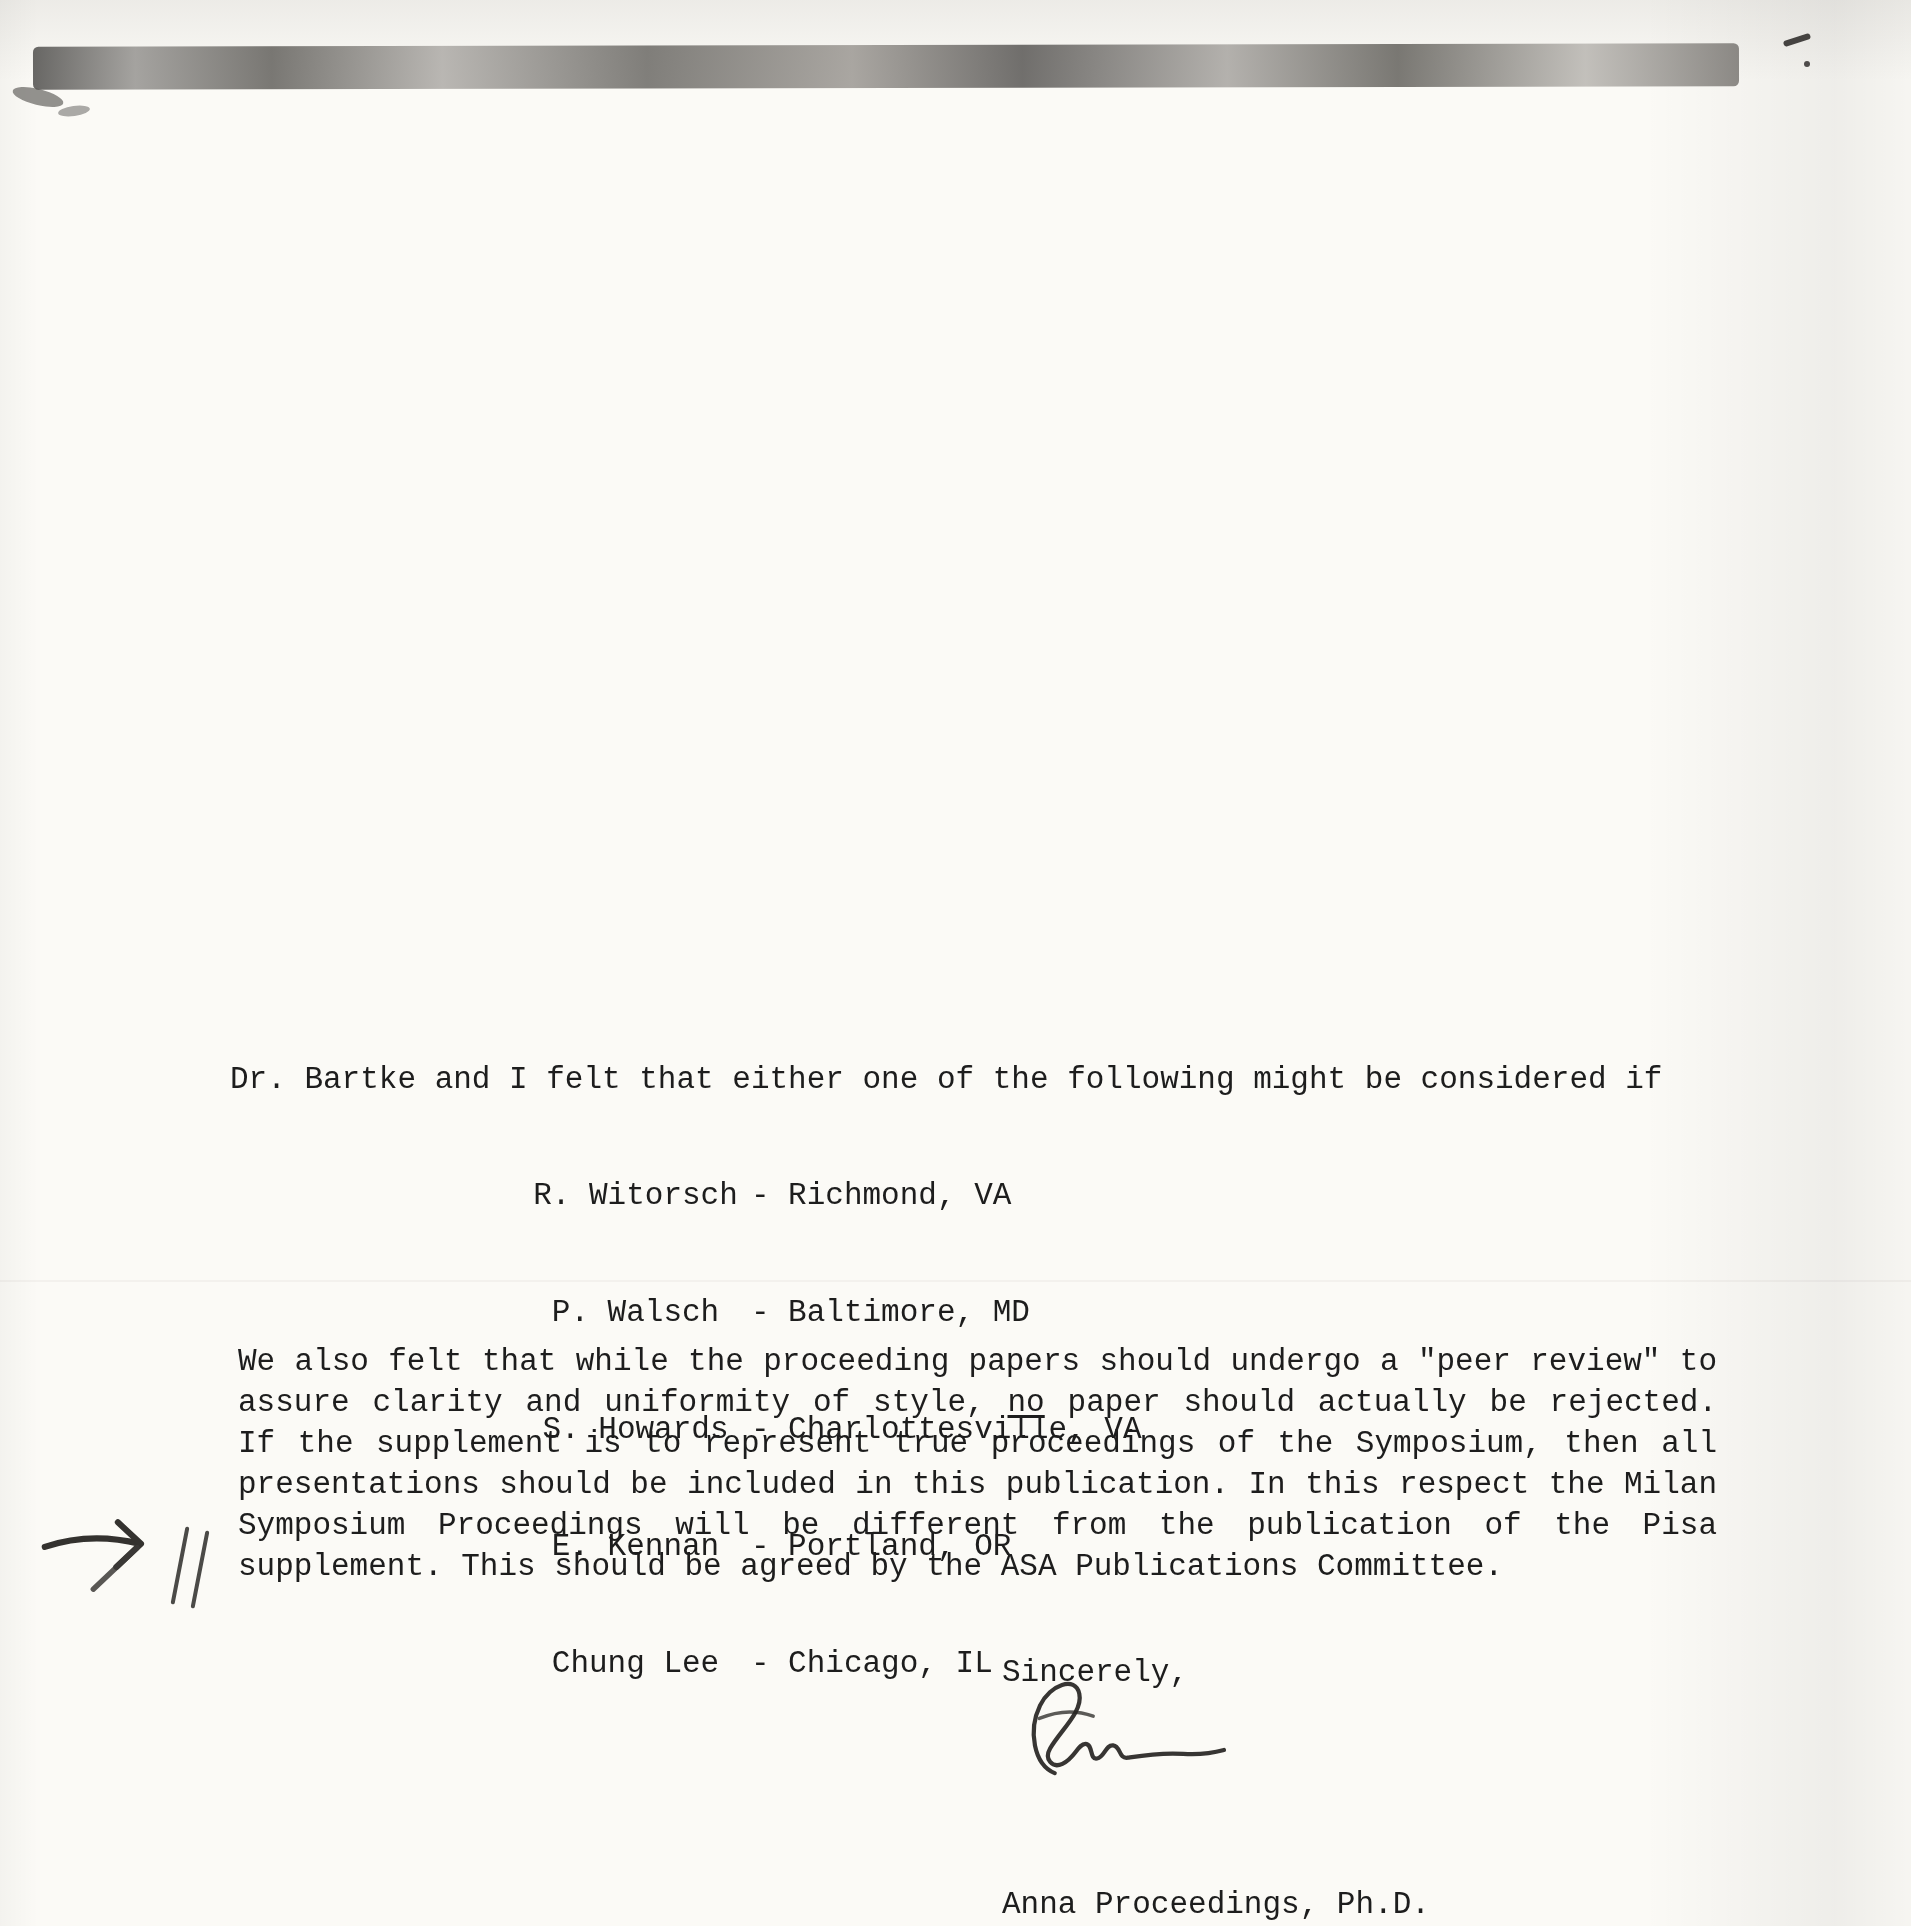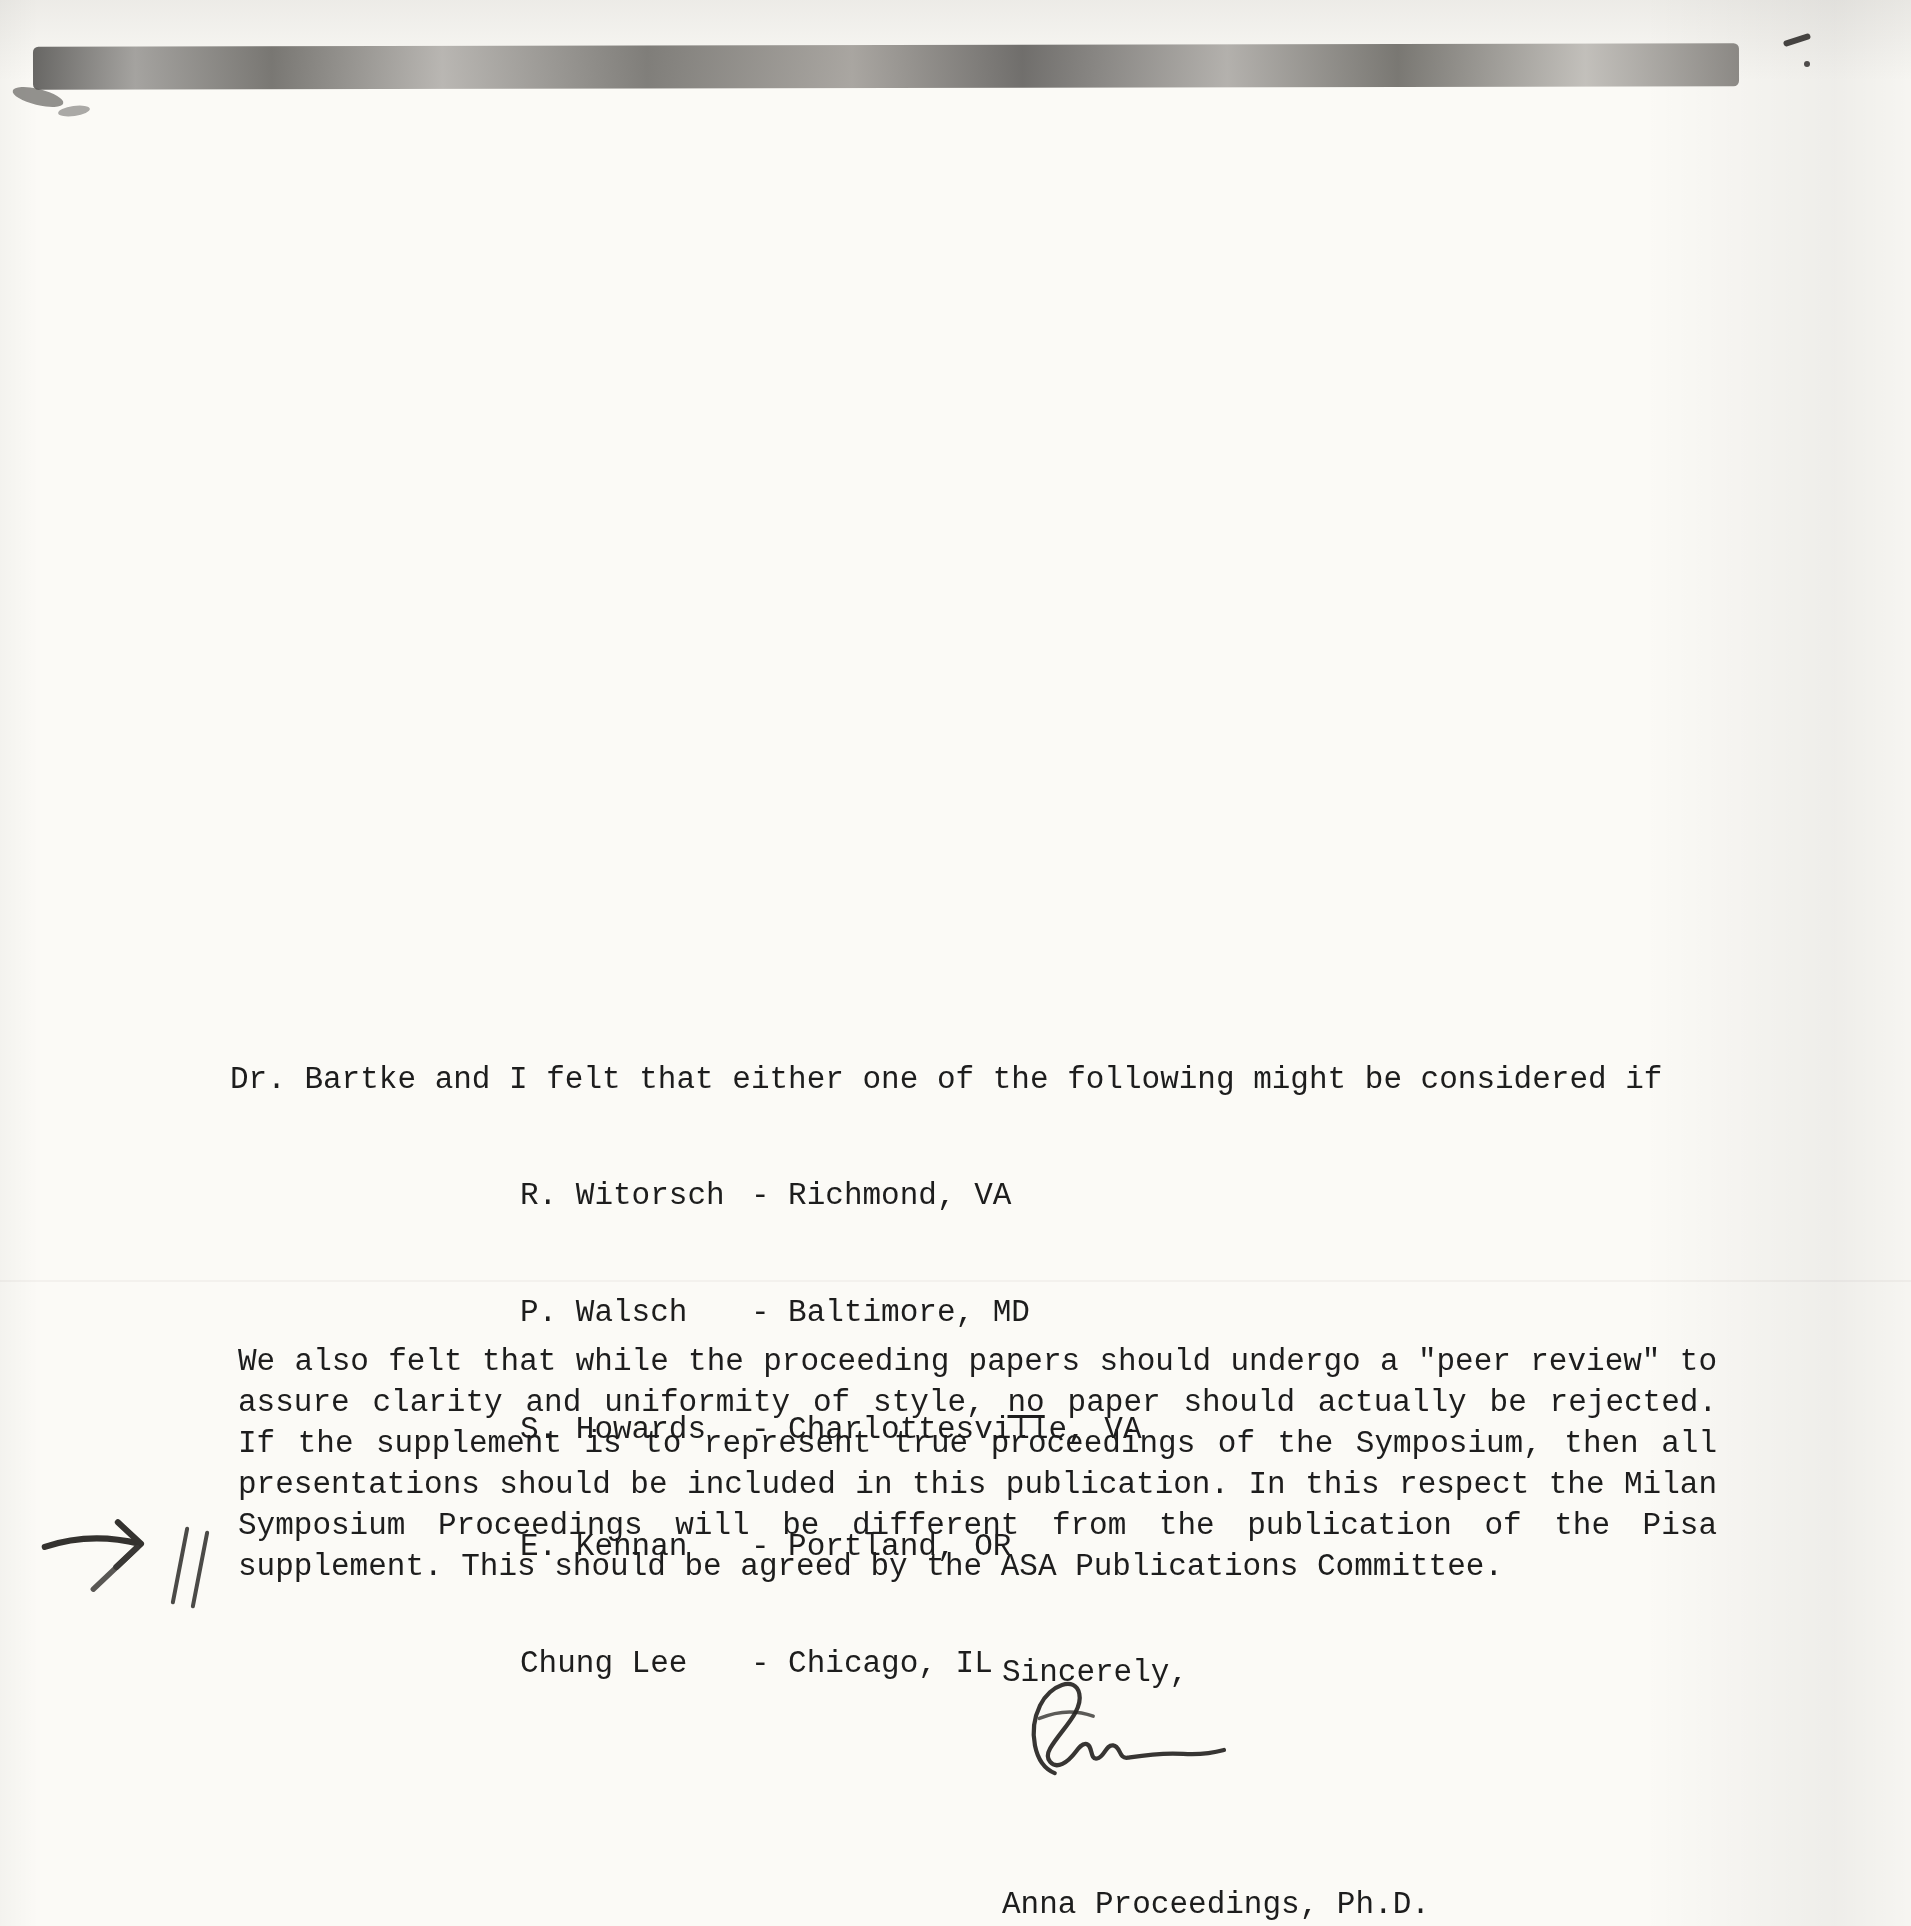--- a/index.html
+++ b/index.html
@@ -21,21 +21,21 @@
       linear-gradient(180deg, rgba(110,105,100,0.10) 0%, rgba(0,0,0,0) 3%),
       linear-gradient(90deg, rgba(0,0,0,0.03) 0%, rgba(0,0,0,0) 2%, rgba(0,0,0,0) 86%, rgba(0,0,0,0.05) 96%, rgba(0,0,0,0.02) 100%),
       linear-gradient(0deg, rgba(0,0,0,0.02) 0%, rgba(0,0,0,0) 4%);
   }
   .t { position: absolute; font-size: 31px; line-height: 39px; white-space: pre; }
   .block-line { white-space: pre; }
 
   .header-block { left: 230px; top: 676px; }
   .intro-block  { left: 230px; top: 982px; width: 1487px; }
   .list-block   { left: 520px; top: 1098px; }
-  .prow { display: flex; line-height: 39px; }
+  .prow { display: flex; line-height: 39px; text-align: center; }
   .pname { width: 231px; }
   .psep  { margin-right: 18.5px; }
 
   .para2 {
     position: absolute;
     left: 230px; top: 1333px; width: 1479px;
     font-size: 31px; line-height: 41px;
     text-align: justify;
     margin: 8px;
   }

